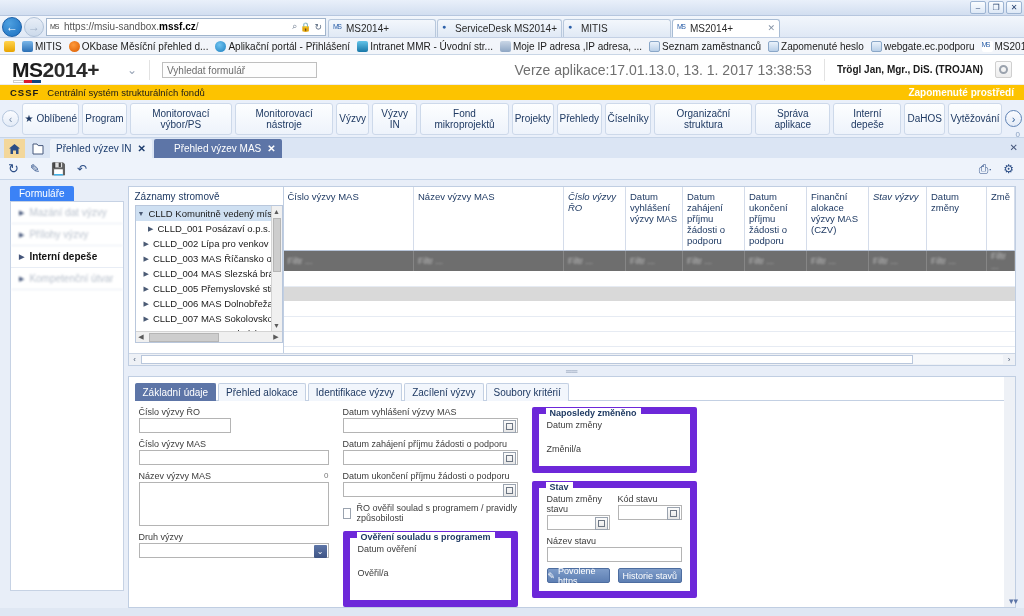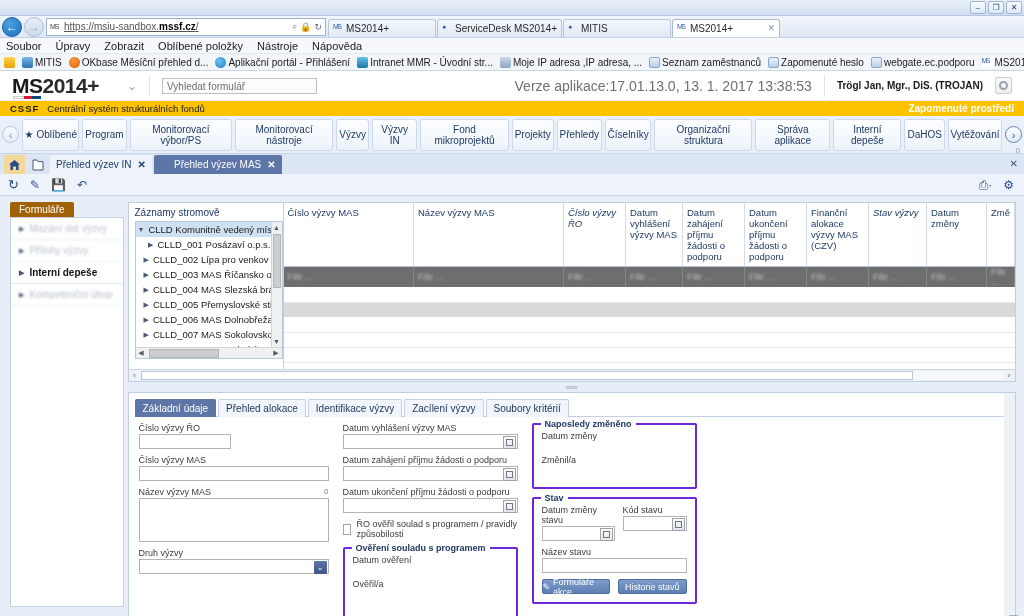--- a/index.html
+++ b/index.html
@@ -36,21 +36,21 @@
     display: flex; align-items: center; justify-content: center;
     font-size: 12px; color: #fff; flex: 0 0 auto;
   }
   .navbtn.back { background: radial-gradient(circle at 35% 30%, #4ea0e0, #1b6fc0); border: 1px solid #1a5fa8; }
   .navbtn.fwd { background: linear-gradient(#e8eef7,#ccdaeb); border: 1px solid #b0c2d8; color: #9fb0c6; }
   .urlbar {
     flex: 0 0 280px; height: 18px; background: #fff; border: 1px solid #a0b4cc;
     display: flex; align-items: center; padding: 0 3px; gap: 3px; font-size: 10px;
   }
   .urlbar .favico { width: 11px; height: 11px; background: #fff; color:#444; font-size:7px; line-height:11px; letter-spacing:-1px;}
-  .urlbar .urltext { flex: 1; color: #555; white-space: nowrap; overflow: hidden; text-decoration: underline; }
+  .urlbar .urltext { flex: 1; color: #555; white-space: nowrap; overflow: hidden; }
   .urlbar .urltext b { color: #000; font-weight: bold; }
   .urlbar .icons { color: #5a6a80; font-size: 9px; display: flex; gap: 3px; align-items: center; }
   .tabstrip { display: flex; align-items: flex-end; gap: 1px; flex: 1; height: 20px; }
   .ietab {
     height: 18px; min-width: 108px; max-width: 130px;
     background: linear-gradient(#f3f7fc,#e0e9f5);
     border: 1px solid #b8c8dc; border-bottom: none;
     border-radius: 3px 3px 0 0;
     display: flex; align-items: center; padding: 0 4px; gap: 3px;
     font-size: 10px; color: #2a2a2a; white-space: nowrap; overflow: hidden;
@@ -165,21 +165,21 @@
     height: 22px; background: #eef3fb; border-bottom: 1px solid #c7d5e8;
     display: flex; align-items: center; padding: 0 8px; gap: 11px; position: relative;
   }
   .toolrow .right { position: absolute; right: 10px; display: flex; align-items: center; gap: 11px; }
 
   
   .content { position: relative; height: 428px; background: #e8eef8; display: flex; }
 
   .sidepanel { width: 160px; padding: 6px 0 0 10px; }
   .sidetab {
-    display: inline-block; background: #a16207; color: #fff;
+    display: inline-block; background: #3b82f6; color: #fff;
     font-size: 10px; padding: 2px 9px; border-radius: 2px 2px 0 0;
   }
   .sidelist {
     background: #fff; border: 1px solid #c6d2e4; height: 390px;
   }
   .sideitem {
     height: 22px; display: flex; align-items: center; gap: 5px;
     padding: 0 8px; font-size: 10px; border-bottom: 1px solid #e8edf5;
     color: #2b2b2b;
   }
@@ -280,21 +280,21 @@
   .fselect .caret {
     position: absolute; right: 1px; top: 1px; width: 13px; height: 13px;
     background: linear-gradient(#5d75a7,#3f5585); color: #fff; font-size: 8px;
     display: flex; align-items: center; justify-content: center; border-radius: 1px;
   }
   .fnote { position: absolute; font-size: 8px; color: #777; }
   .fcheck { display: flex; align-items: center; gap: 5px; margin: 2px 0 8px 0; }
   .fcheck .box { width: 11px; height: 11px; border: 1px solid #9aa3af; background: #fff; }
   .fcheck .txt { font-size: 9px; color: #3b3b3b; }
   .fieldset {
-    border: 2px solid #6d28d9; border-radius: 2px; padding: 6px 8px 8px 8px;
+    border: 7px solid #6d28d9; border-radius: 2px; padding: 6px 8px 8px 8px;
     position: relative; margin-bottom: 8px;
   }
   .fieldset > .legend {
     position: absolute; top: -6px; left: 7px; background: #fff; padding: 0 4px;
     font-size: 9px; font-weight: bold; color: #1f3a63;
   }
   .fsrow { font-size: 9px; color: #3b3b3b; margin-bottom: 14px; }
   .btnrow { display: flex; gap: 8px; margin-top: 4px; }
   .pbtn {
     flex: 1; height: 15px; background: linear-gradient(#7e9cc9,#5d7fb3);
@@ -350,28 +350,20 @@
         <span>MITIS</span>
       </div>
       <div class="ietab active">
         <span class="tabico">MS</span>
         <span>MS2014+</span>
         <span class="tabclose">✕</span>
       </div>
     </div>
   </div>
 
-  <div class="ie-menubar">
-    <span>Soubor</span>
-    <span>Úpravy</span>
-    <span>Zobrazit</span>
-    <span>Oblíbené položky</span>
-    <span>Nástroje</span>
-    <span>Nápověda</span>
-  </div>
 
   <div class="ie-favbar">
     <span class="favico16 fi-star"></span>
     <span class="favitem">
         <span class="favico16 fi-mitis"></span>
         <span>MITIS</span>
       </span>
     <span class="favitem">
         <span class="favico16 fi-ok"></span>
         <span>OKbase Měsíční přehled d...</span>
@@ -751,21 +743,21 @@
                         <i></i>
                       </span>
                     </div>
                 </div>
               </div>
               <div class="flabel">Název stavu</div>
               <div class="finput full"></div>
               <div class="btnrow">
                 <div class="pbtn">
                     <span>✎</span>
-                    <span>Formuláře akce</span>
+                    <span>Povolené https</span>
                   </div>
                 <div class="pbtn">
                     <span>Historie stavů</span>
                   </div>
               </div>
             </div>
           </div>
         </div>
 
         <div class="rightscroll"></div>

